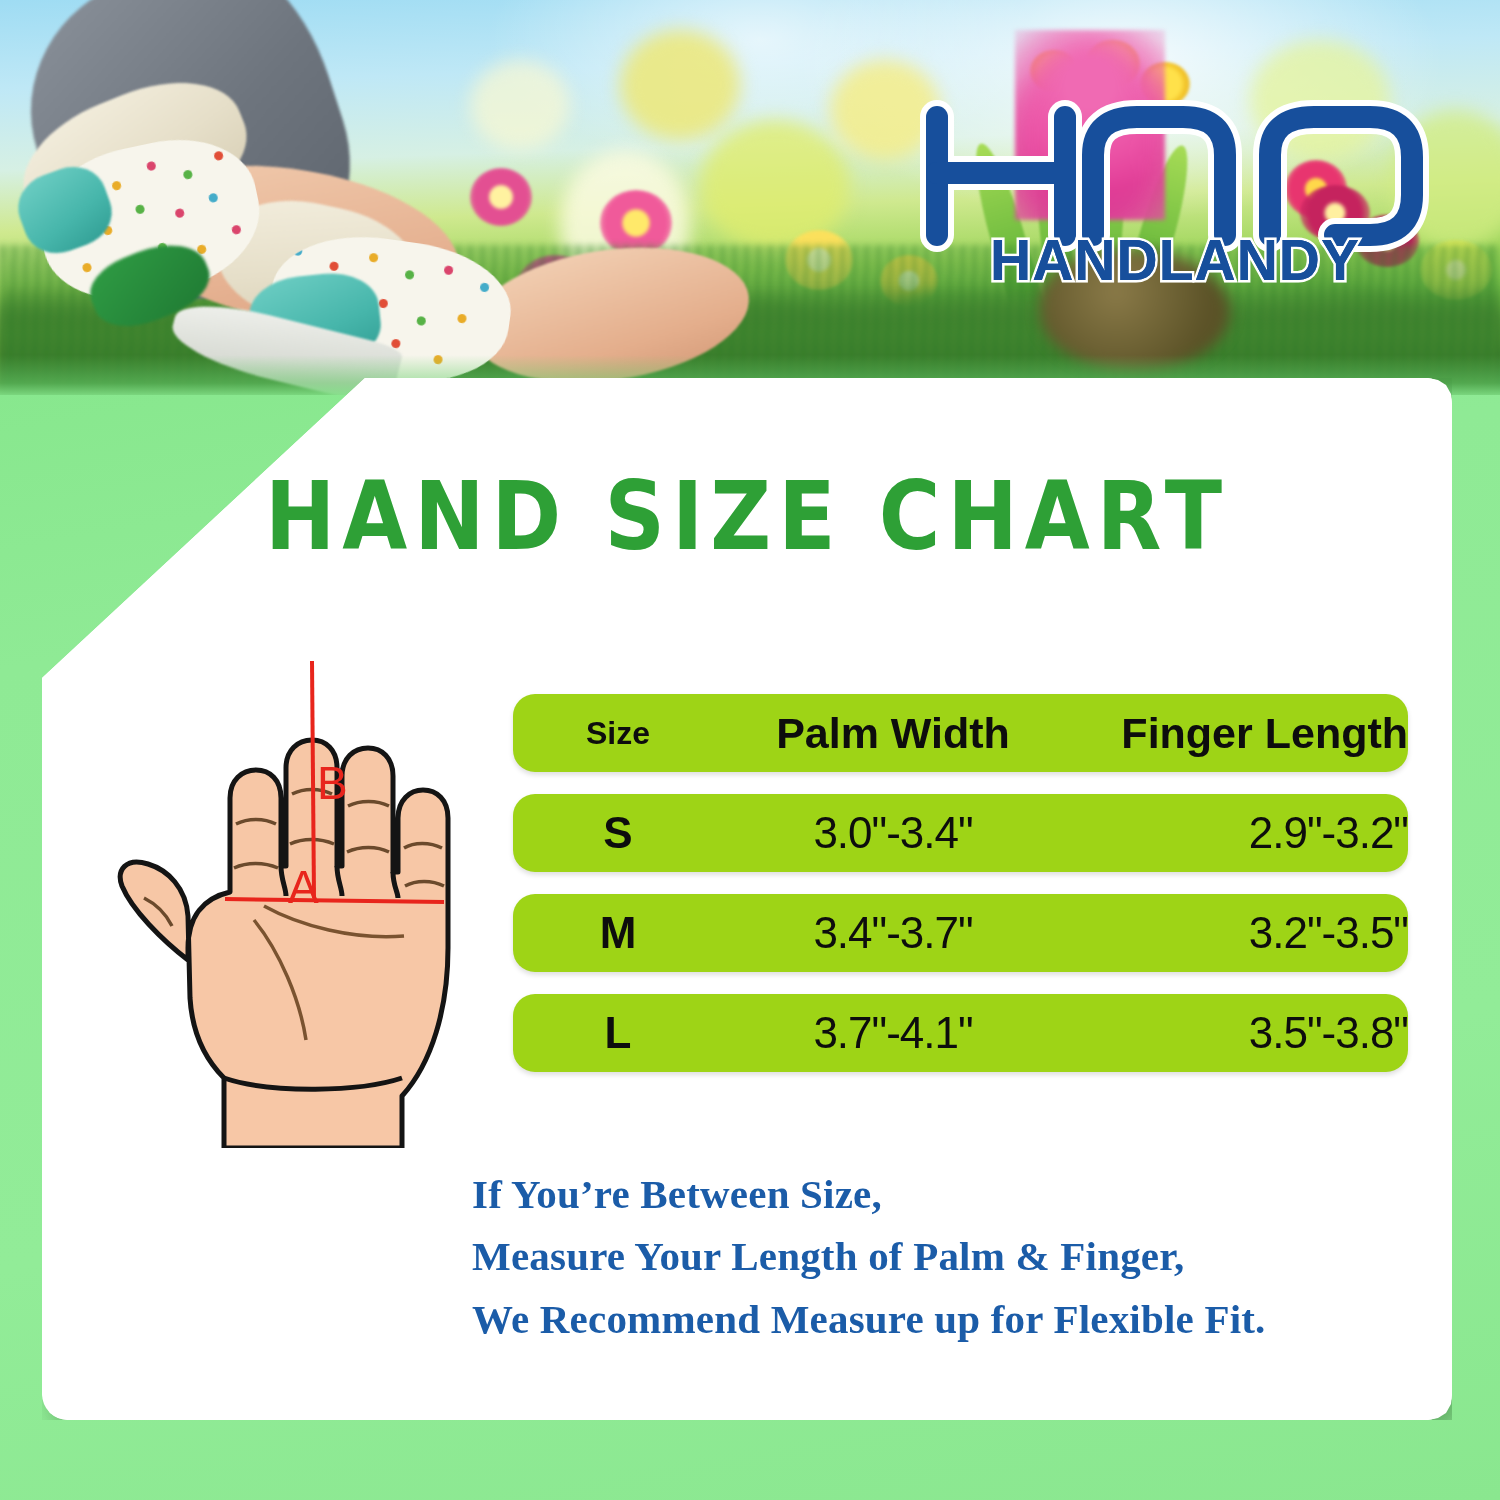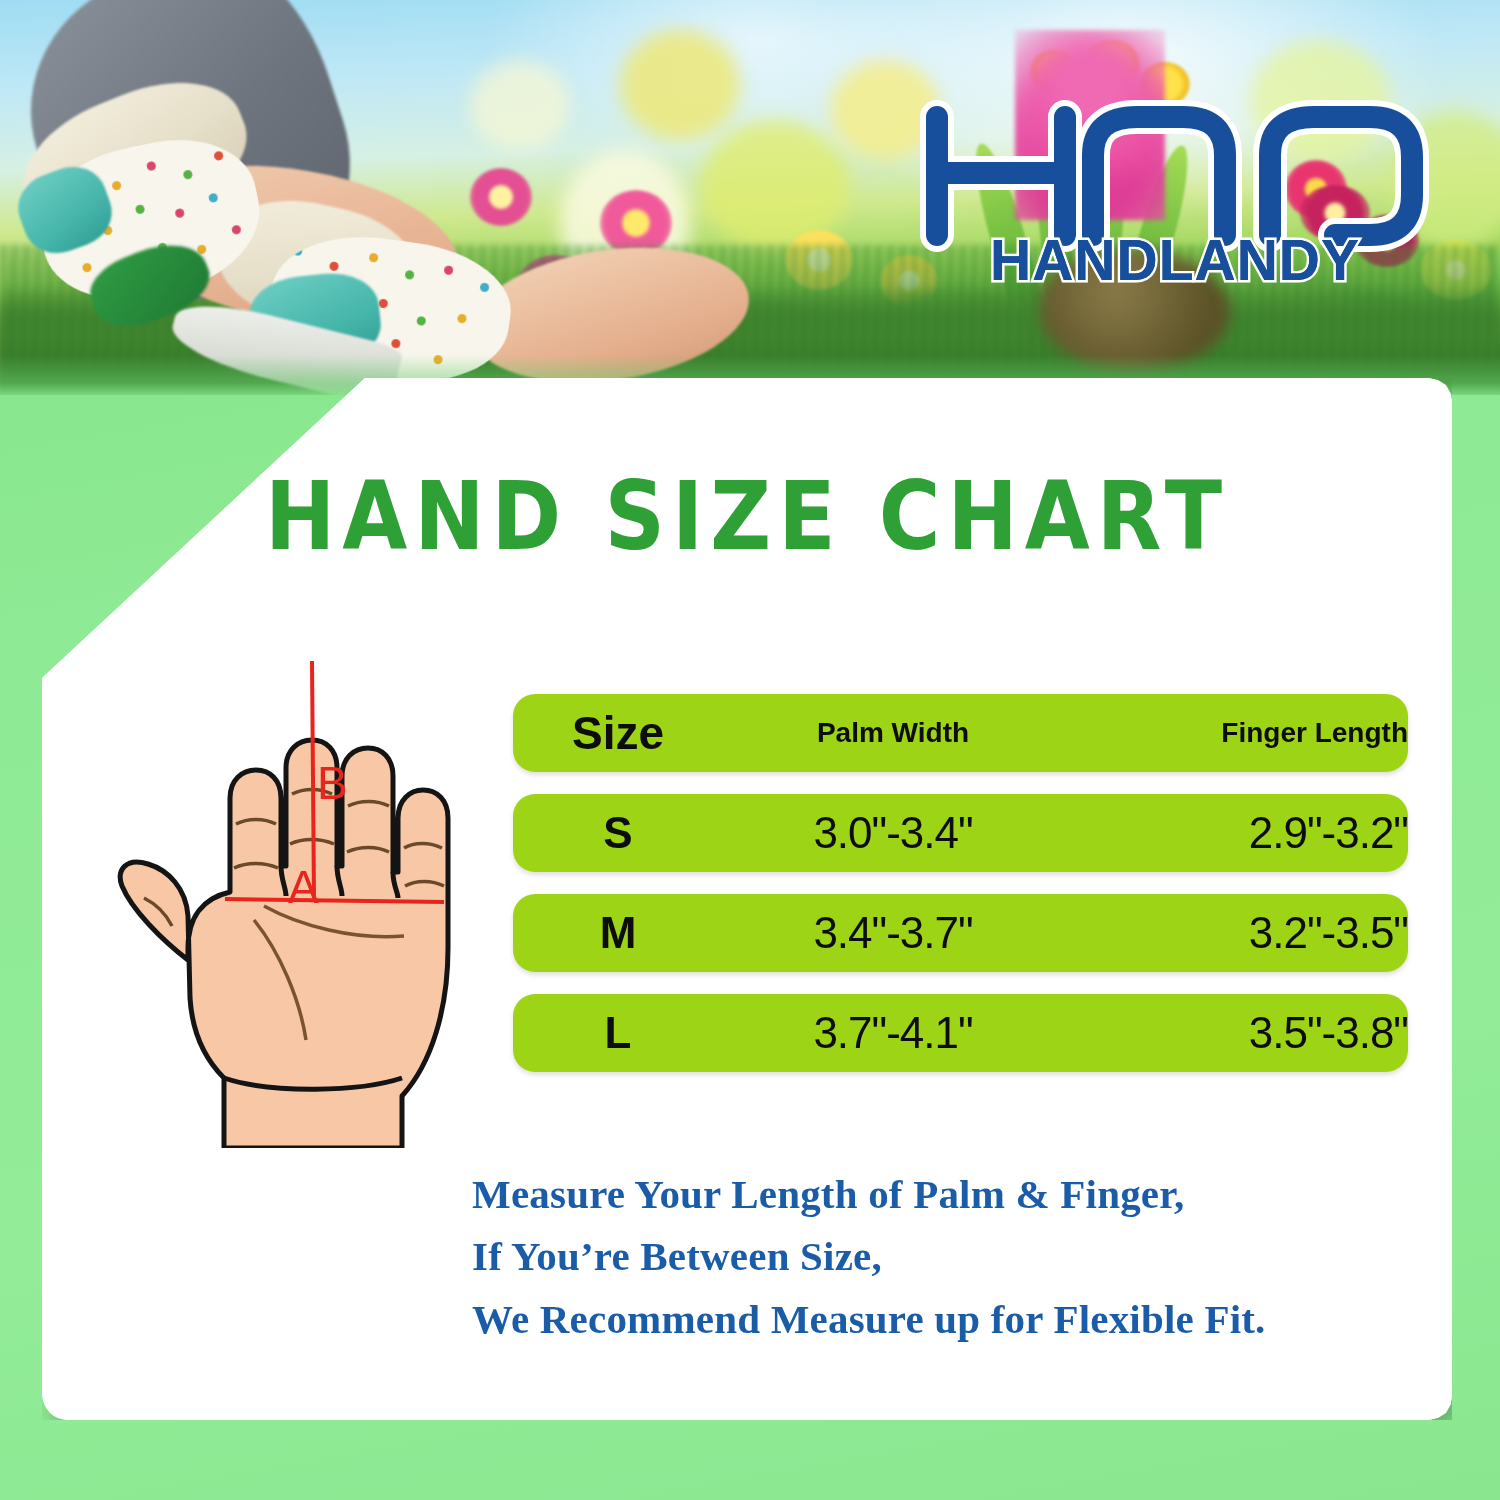--- a/index.html
+++ b/index.html
@@ -179,22 +179,22 @@
     display:flex;align-items:center;
   }
   .trow:last-child{margin-bottom:0;}
   .cell{
     font-family:"Liberation Sans", sans-serif;
     color:#0d0d0d;text-align:center;font-size:41px;font-weight:normal;
   }
   .c0{width:210px;}
   .c1{width:340px;}
   .c2{width:345px;text-align:right;}
-  .thead .cell{font-weight:bold;font-size:28px;}
-  .thead .c0{font-size:46px;}
+  .thead .cell{font-weight:bold;font-size:43px;}
+  .thead .c0{font-size:32px;}
   .tbody .c0{font-weight:bold;font-size:44px;}
   .tbody .c1,.tbody .c2{font-size:44px;letter-spacing:-1px;}
 
   
   .note{
     position:absolute;left:472px;top:1163px;z-index:5;
     font-family:"Liberation Serif", serif;
     font-weight:bold;color:#1b5ca8;font-size:41px;line-height:1.52;
     letter-spacing:.2px;
   }
@@ -412,18 +412,18 @@
     </div>
 
     <div class="trow tbody">
       <div class="cell c0">L</div>
       <div class="cell c1">3.7"-4.1"</div>
       <div class="cell c2">3.5"-3.8"</div>
     </div>
   </div>
 
   <div class="note">
+    <div>If You’re Between Size,</div>
     <div>Measure Your Length of Palm &amp; Finger,</div>
-    <div>If You’re Between Size,</div>
     <div>We Recommend Measure up for Flexible Fit.</div>
   </div>
 
 </div>
 
 </body></html>

